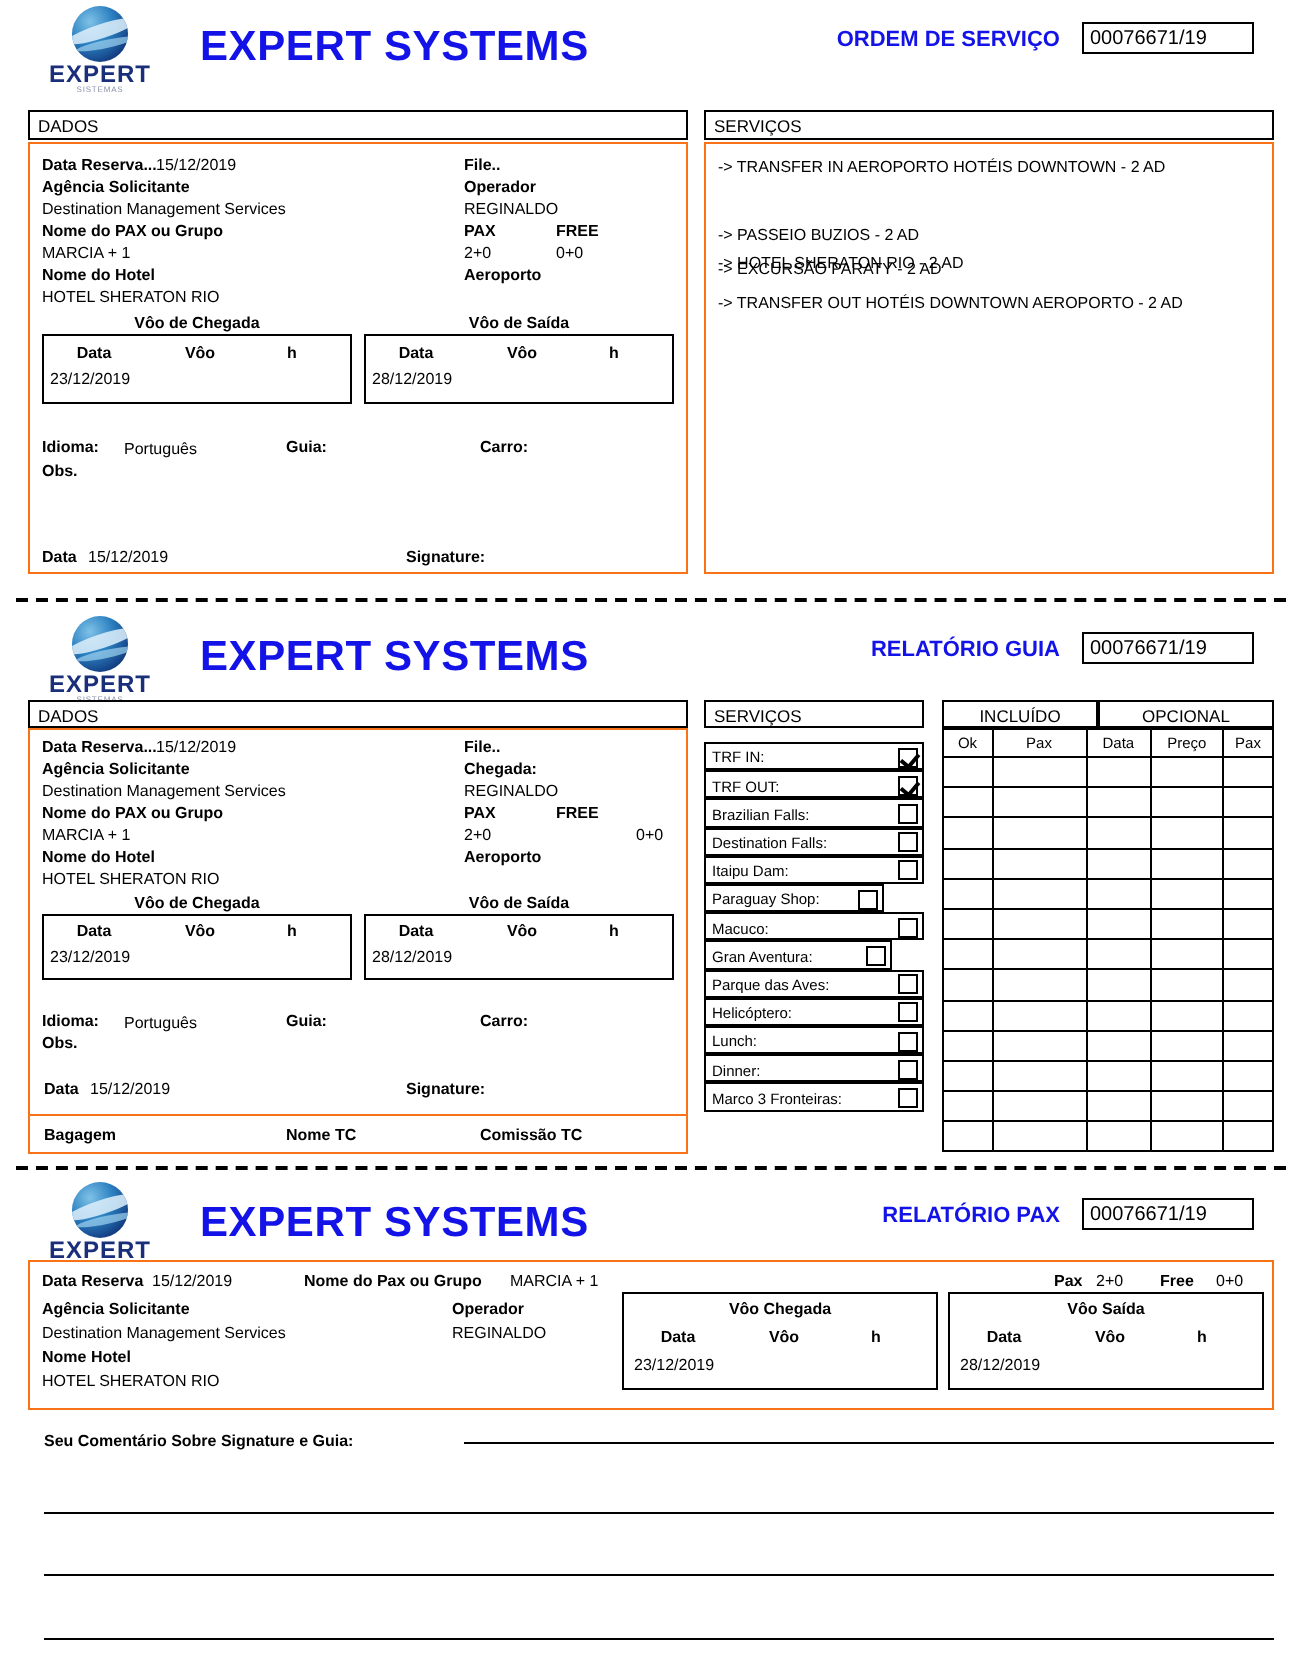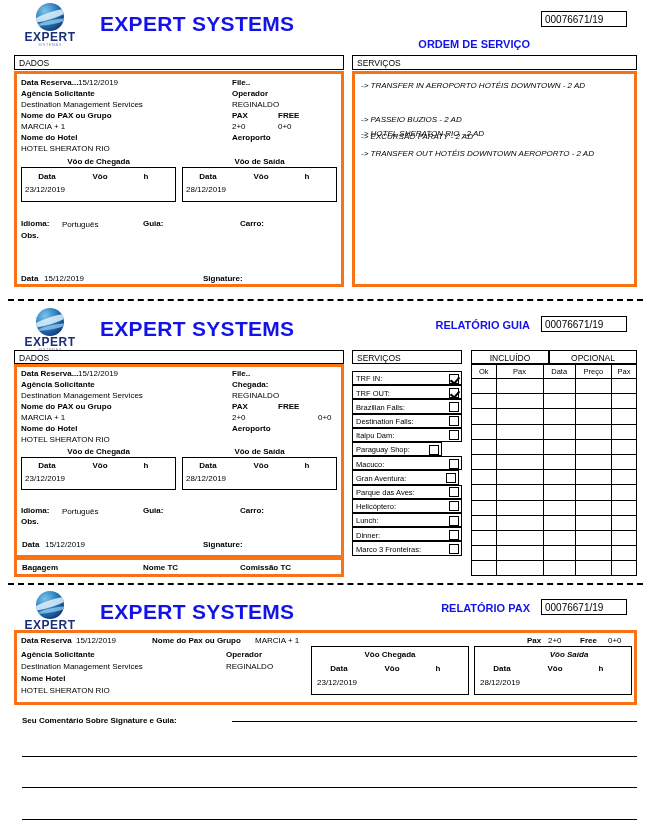--- a/index.html
+++ b/index.html
@@ -54,21 +54,21 @@
     border:1px solid #000;
     font-size:10px;line-height:16px;padding-left:3px;
     box-sizing:border-box;background:#fff;
   }
 
   .dash{
     position:absolute;left:8px;width:635px;height:0;
     border-top:2px dashed #000;
   }
 
-  .box{position:absolute;border:3px solid #f97316;box-sizing:border-box;background:#fff;font-style:italic;}
+  .box{position:absolute;border:1px solid #f97316;box-sizing:border-box;background:#fff;}
   .cap{
     position:absolute;border:1px solid #000;box-sizing:border-box;
     font-size:8.5px;padding:2px 0 0 4px;background:#fff;
   }
   .t{position:absolute;white-space:nowrap;}
   .b{font-weight:bold;}
   .c{text-align:center;}
 
   
   .flbl{position:absolute;text-align:center;font-weight:bold;font-size:8px;}
@@ -106,21 +106,21 @@
 
   <div class="sect" style="top:0;height:300px;">
 
     <div class="hdr">
       <div class="logo">
         <div class="globe"></div>
         <div class="logo-word">EXPERT</div>
         <div class="logo-sub">SISTEMAS</div>
       </div>
       <div class="brand">EXPERT SYSTEMS</div>
-      <div class="doctitle" style="left:330px;width:200px;margin-top:24px;">ORDEM DE SERVIÇO</div>
+      <div class="doctitle" style="left:330px;width:200px;">ORDEM DE SERVIÇO</div>
       <div class="ordbox">00076671/19</div>
     </div>
 
     <div class="cap" style="left:14px;top:55px;width:330px;height:15px;">DADOS</div>
     <div class="box" style="left:14px;top:71px;width:330px;height:216px;"></div>
 
     <div class="t b" style="left:21px;top:78px;">Data Reserva...</div>
     <div class="t" style="left:78px;top:78px;">15/12/2019</div>
     <div class="t b" style="left:232px;top:78px;">File..</div>
 
@@ -274,21 +274,21 @@
           <span class="ckbox"></span>
         </div>
         <div class="ckrow" style="left: 352px; top: 137px; width: 90px;">
           <span class="cklbl">Paraguay Shop:</span>
           <span class="ckbox"></span>
         </div>
         <div class="ckrow" style="left: 352px; top: 151.2px; width: 110px;">
           <span class="cklbl">Macuco:</span>
           <span class="ckbox"></span>
         </div>
-        <div class="ckrow" style="left: 352px; top: 165.4px; width: 107px;">
+        <div class="ckrow" style="left: 352px; top: 165.4px; width: 94px;">
           <span class="cklbl">Gran Aventura:</span>
           <span class="ckbox"></span>
         </div>
         <div class="ckrow" style="left: 352px; top: 179.6px; width: 110px;">
           <span class="cklbl">Parque das Aves:</span>
           <span class="ckbox"></span>
         </div>
         <div class="ckrow" style="left: 352px; top: 193.8px; width: 110px;">
           <span class="cklbl">Helicóptero:</span>
           <span class="ckbox"></span>
@@ -449,21 +449,21 @@
     <div class="t" style="left:21px;top:98px;">HOTEL SHERATON RIO</div>
 
     <div class="flbox" style="left:311px;top:58px;width:158px;height:49px;">
       <div class="t b c" style="left:0;top:3px;width:156px;">Vôo Chegada</div>
       <div class="t b c" style="left:6px;top:17px;width:42px;">Data</div>
       <div class="t b c" style="left:60px;top:17px;width:40px;">Vôo</div>
       <div class="t b c" style="left:110px;top:17px;width:32px;">h</div>
       <div class="t" style="left:5px;top:31px;">23/12/2019</div>
     </div>
     <div class="flbox" style="left:474px;top:58px;width:158px;height:49px;">
-      <div class="t b c" style="left:16px;top:3px;width:156px;font-style:italic;">Vôo Saída</div>
+      <div class="t b c" style="left:0;top:3px;width:156px;">Vôo Saída</div>
       <div class="t b c" style="left:6px;top:17px;width:42px;">Data</div>
       <div class="t b c" style="left:60px;top:17px;width:40px;">Vôo</div>
       <div class="t b c" style="left:110px;top:17px;width:32px;">h</div>
       <div class="t" style="left:5px;top:31px;">28/12/2019</div>
     </div>
 
     <div class="t b" style="left:22px;top:128px;">Seu Comentário Sobre Signature e Guia:</div>
     <div id="comment-lines">
         <div class="rule" style="left: 232px; top: 133px; width: 405px;"></div>
         <div class="rule" style="left: 22px; top: 168px; width: 615px;"></div>

